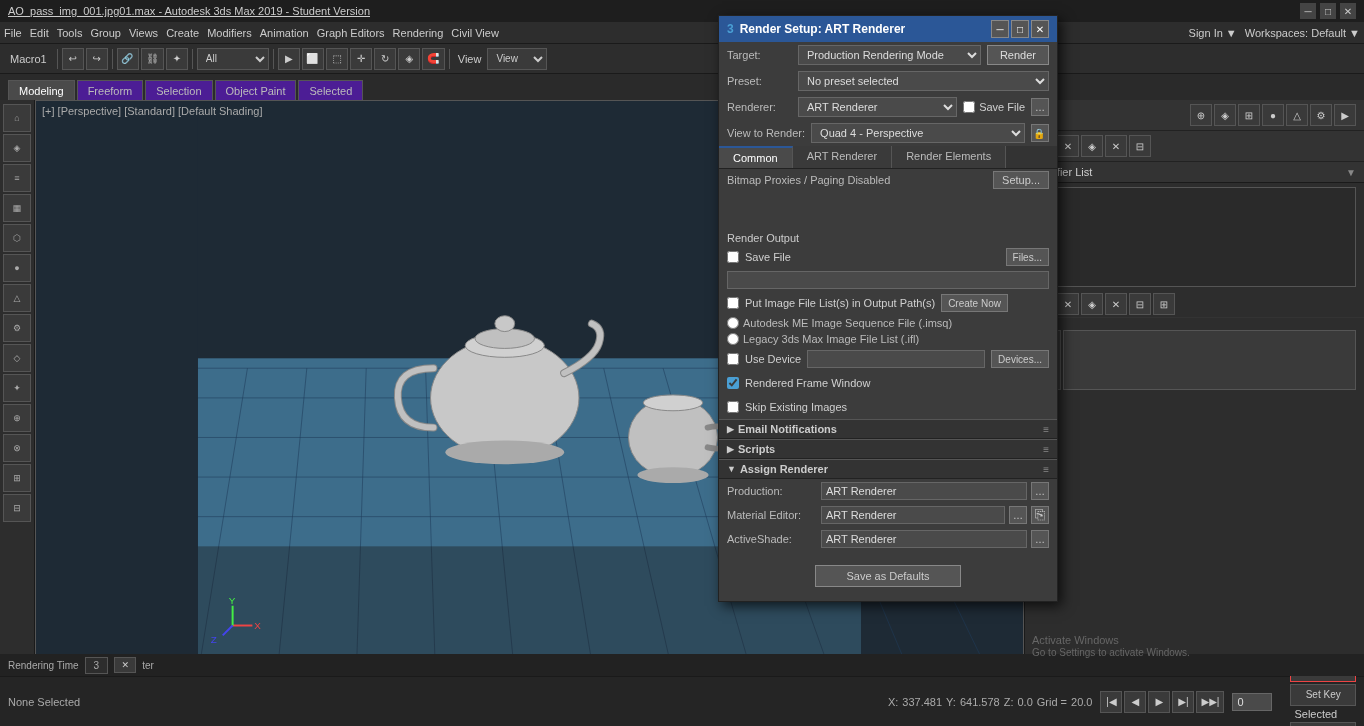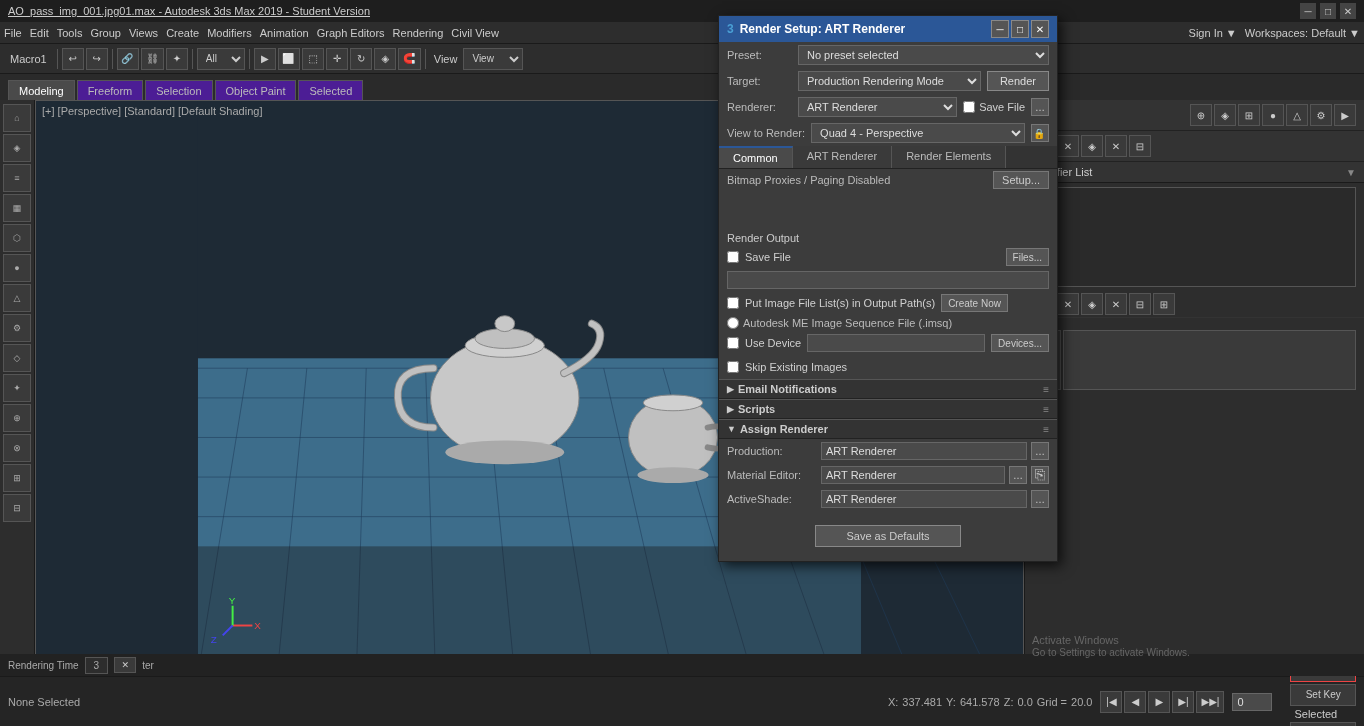--- a/index.html
+++ b/index.html
@@ -437,21 +437,21 @@
 <div class="toolbar">
   <span style="color:#ccc; padding: 0 6px; font-size:11px;">Macro1</span>
   <div class="toolbar-separator"></div>
   <button class="toolbar-btn">↩</button>
   <button class="toolbar-btn">↪</button>
   <div class="toolbar-separator"></div>
   <button class="toolbar-btn">🔗</button>
   <button class="toolbar-btn">⛓</button>
   <button class="toolbar-btn">✦</button>
   <div class="toolbar-separator"></div>
-  <select class="toolbar-btn" style="width:48px;">
+  <select class="toolbar-btn" style="width:72px;">
     <option>All</option>
   </select>
   <div class="toolbar-separator"></div>
   <button class="toolbar-btn">▶</button>
   <button class="toolbar-btn">⬜</button>
   <button class="toolbar-btn">⬚</button>
   <button class="toolbar-btn">✛</button>
   <button class="toolbar-btn">↻</button>
   <button class="toolbar-btn">◈</button>
   <button class="toolbar-btn">🧲</button>
@@ -610,32 +610,32 @@
 <div class="dialog">
   <div class="dialog-titlebar">
     <span style="color:#4a9fd4; font-size:12px; margin-right:6px; font-weight:bold;">3</span>
     <span class="dialog-titlebar-title">Render Setup: ART Renderer</span>
     <button class="dialog-titlebar-btn">─</button>
     <button class="dialog-titlebar-btn">□</button>
     <button class="dialog-titlebar-btn">✕</button>
   </div>
 
   <div class="dialog-row">
-    <span class="dialog-label">Preset:</span>
-    <select class="dialog-select">
-      <option>No preset selected</option>
-    </select>
-  </div>
-
-  <div class="dialog-row">
     <span class="dialog-label">Target:</span>
     <select class="dialog-select">
       <option>Production Rendering Mode</option>
     </select>
     <button class="dialog-render-btn">Render</button>
+  </div>
+
+  <div class="dialog-row">
+    <span class="dialog-label">Preset:</span>
+    <select class="dialog-select">
+      <option>No preset selected</option>
+    </select>
   </div>
 
   <div class="dialog-row">
     <span class="dialog-label">Renderer:</span>
     <select class="dialog-select">
       <option>ART Renderer</option>
     </select>
     <div class="save-file-checkbox">
       <input type="checkbox" class="dialog-checkbox" style="">
       <span>Save File</span>
@@ -680,28 +680,36 @@
   <div class="dialog-row">
     <input type="checkbox" class="dialog-checkbox" style="">
     <span>Put Image File List(s) in Output Path(s)</span>
     <button class="dialog-btn-small">Create Now</button>
   </div>
 
   <div class="radio-option">
     <input type="radio" class="radio-btn" name="image-seq" style="">
     <span>Autodesk ME Image Sequence File (.imsq)</span>
   </div>
+  <div class="radio-option">
+    <input type="radio" class="radio-btn" name="image-seq" style="">
+    <span>Legacy 3ds Max Image File List (.ifl)</span>
+  </div>
 
   <div class="dialog-row">
     <input type="checkbox" class="dialog-checkbox" style="">
     <span>Use Device</span>
     <input type="text" class="dialog-input" style="flex: 1 1 0%;">
     <button class="dialog-btn-small">Devices...</button>
   </div>
 
+  <div class="dialog-row">
+    <input type="checkbox" class="dialog-checkbox" checked="" style="">
+    <span>Rendered Frame Window</span>
+  </div>
 
   <div class="dialog-row">
     <input type="checkbox" class="dialog-checkbox" style="">
     <span>Skip Existing Images</span>
   </div>
 
   <div class="section-header">
     <span class="section-header-arrow">▶</span>
     <span>Email Notifications</span>
     <span class="section-menu">≡</span>

